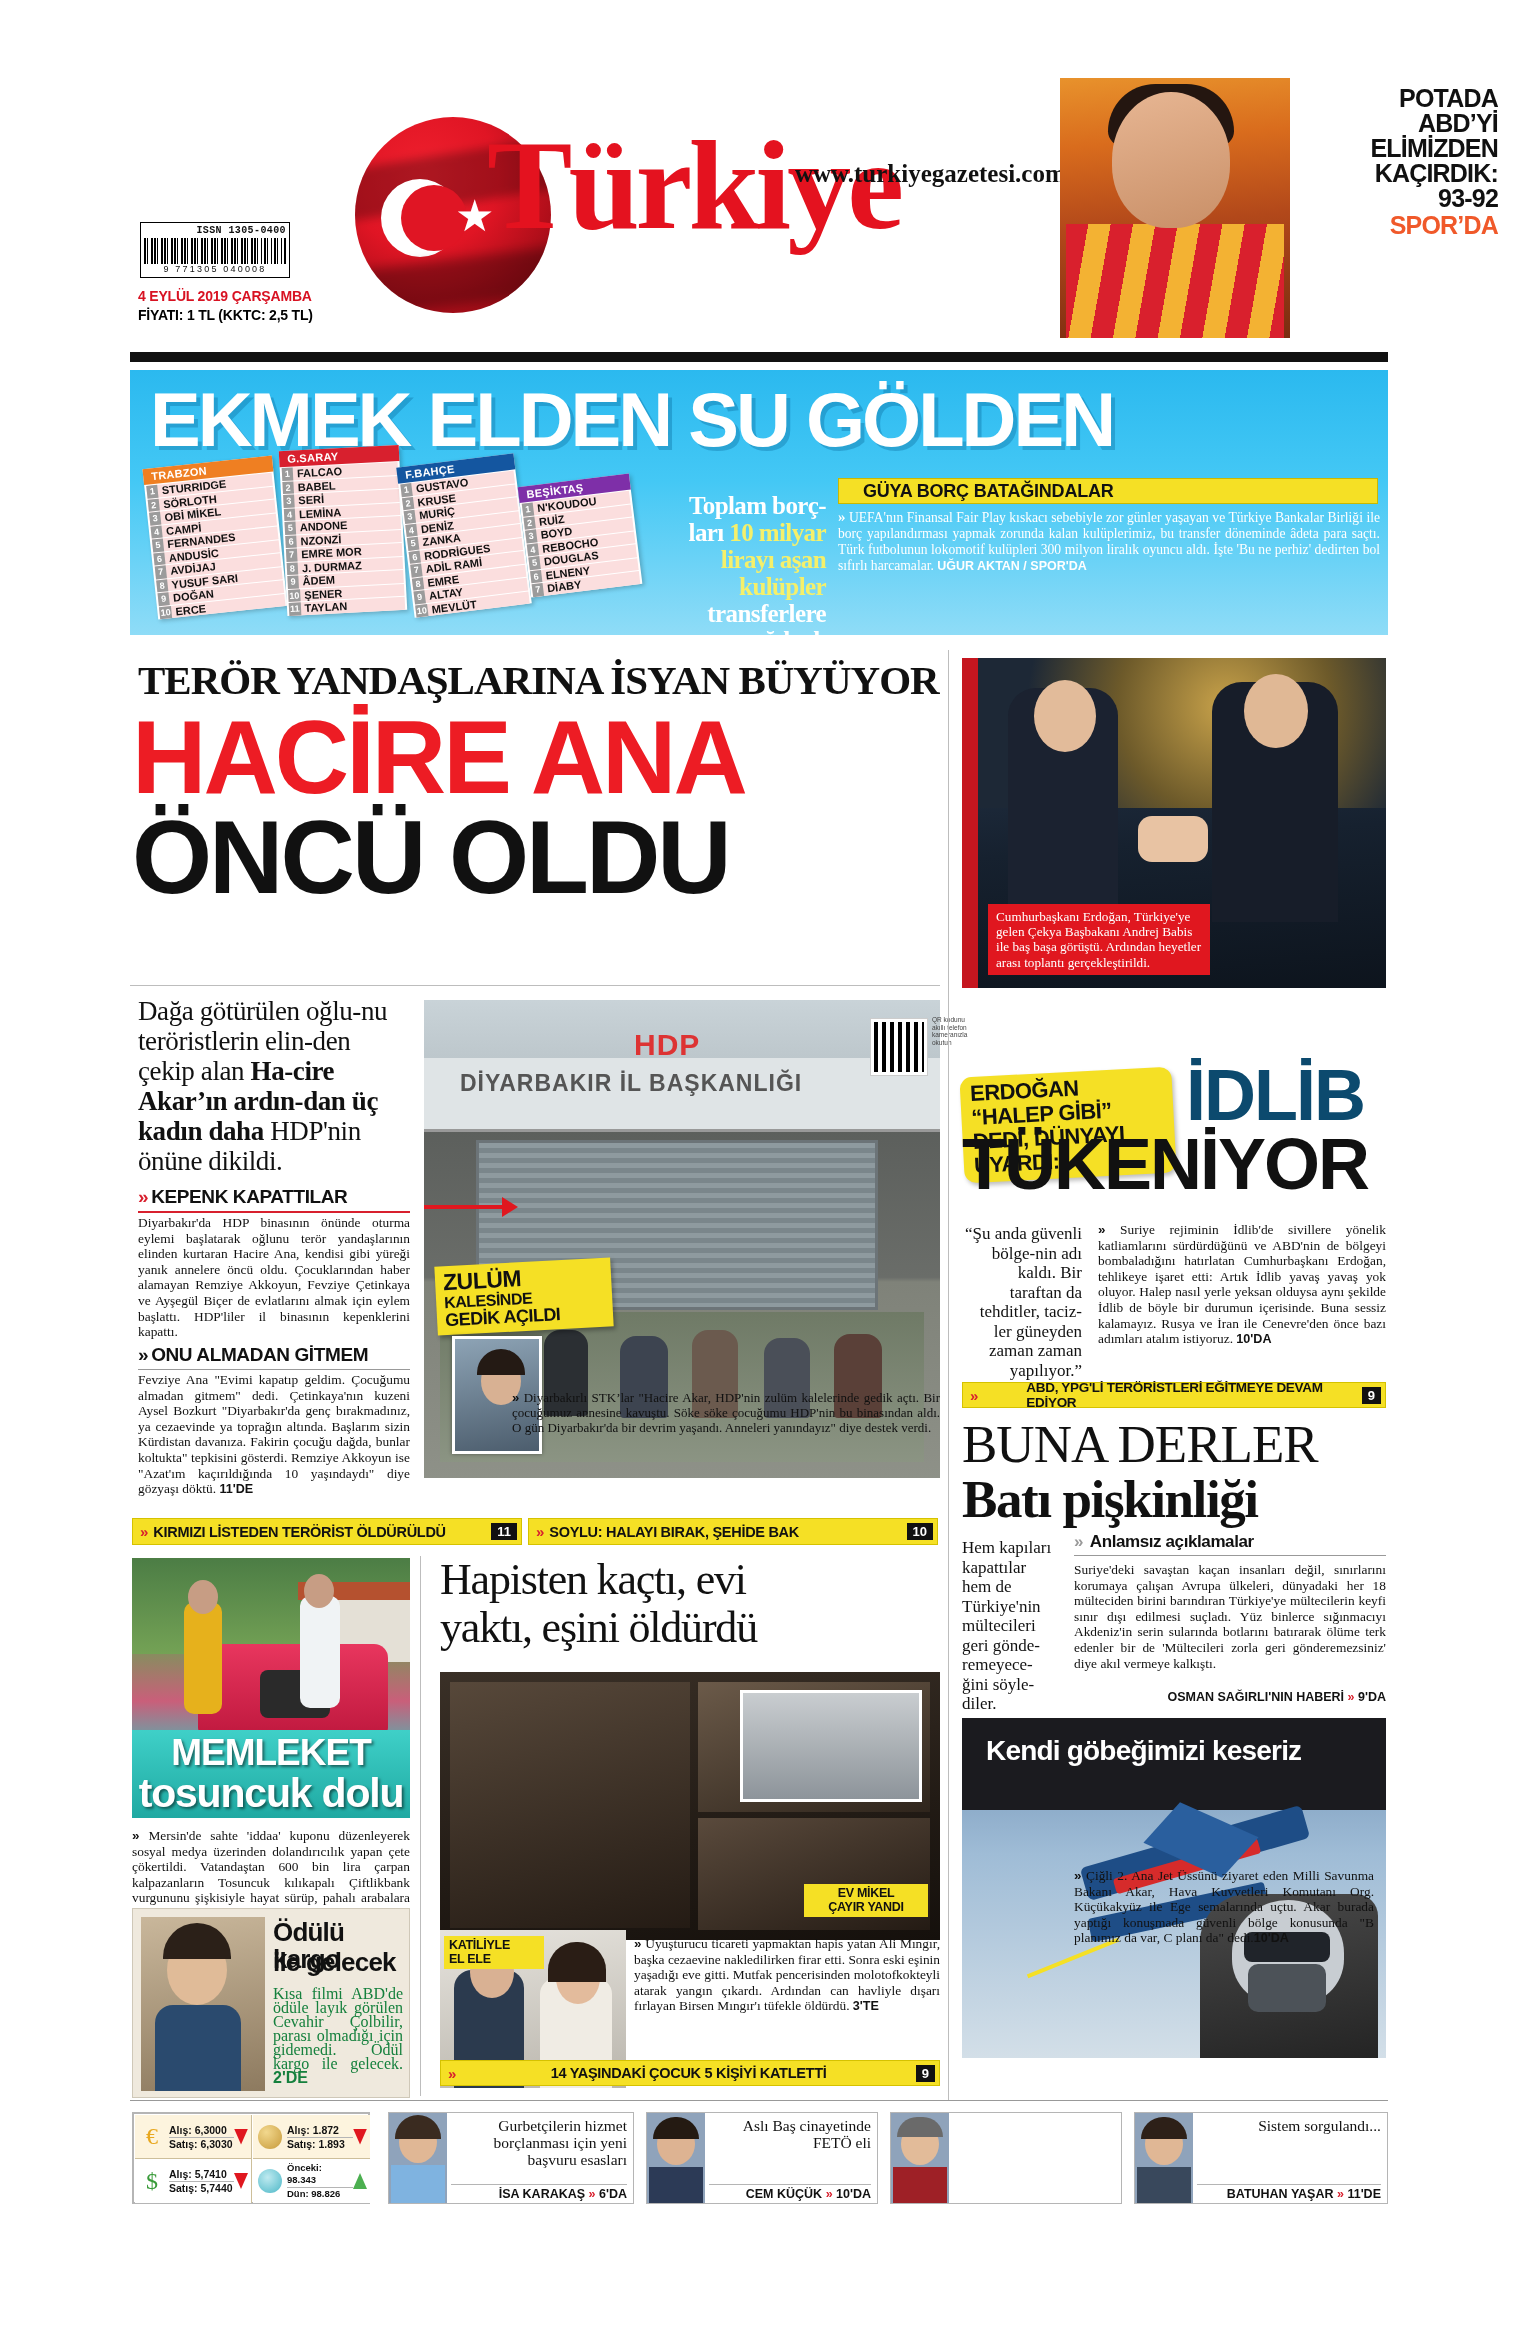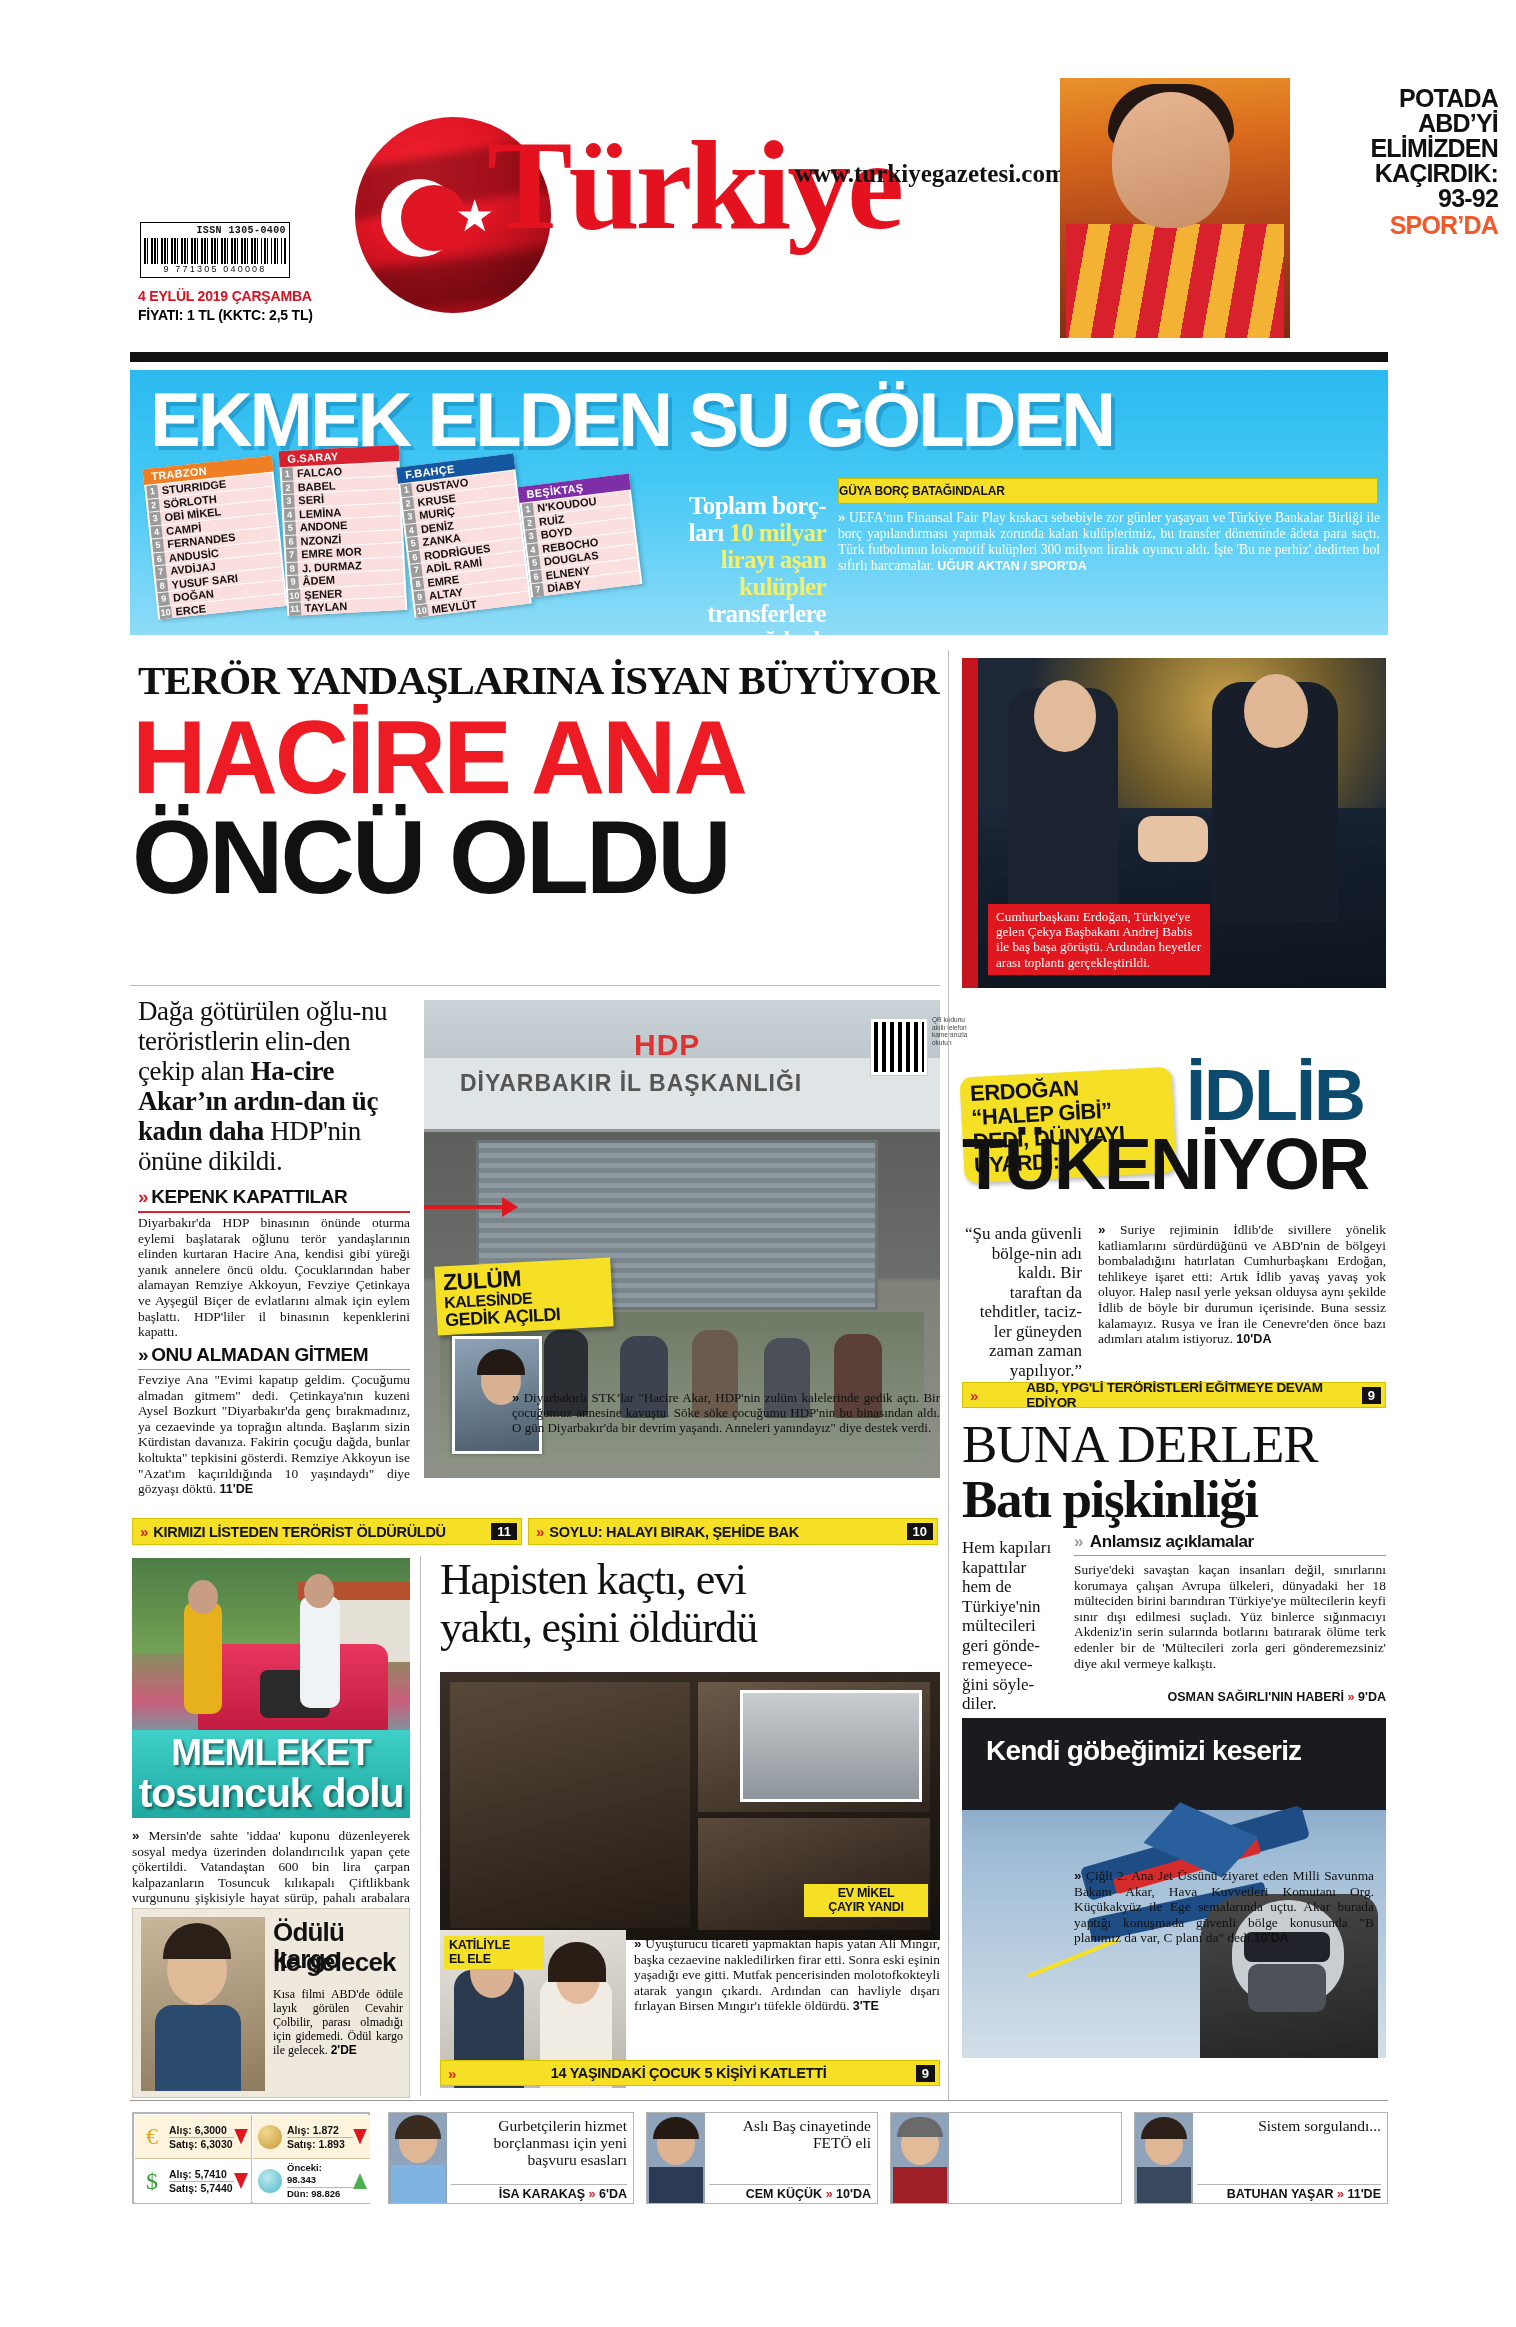--- a/index.html
+++ b/index.html
@@ -91,22 +91,22 @@
   .tc-bjk { left:524px; top:480px; width:112px; transform:rotate(-7deg); }
   .tc-bjk .tc-head { background:#7e2fa8; }
 
   .bb-lead { position:absolute; left:646px; top:492px; width:180px; text-align:right;
      font-family:"Liberation Serif", serif; font-weight:bold; font-size:25px; line-height:27px;
      color:#fff; letter-spacing:-0.6px; }
   .bb-lead .y { color:#f5f06a; }
 
   .bb-ybar { position:absolute; left:838px; top:478px; width:540px; height:26px;
      background:#f5e025; border:1px solid #c9b800; }
-  .bb-ybar span { font-family:"Liberation Sans", sans-serif; font-weight:bold; font-size:12px;
-     line-height:25px; padding-left:0; letter-spacing:-0.2px; color:#111; }
+  .bb-ybar span { font-family:"Liberation Sans", sans-serif; font-weight:bold; font-size:18px;
+     line-height:25px; padding-left:24px; letter-spacing:-0.2px; color:#111; }
   .bb-body { position:absolute; left:838px; top:509px; width:542px;
      font-family:"Liberation Serif", serif; font-size:13.6px; line-height:16px; color:#fff;
      text-align:justify; }
   .bb-body .chev { color:#fff; font-weight:bold; font-size:15px; }
   .bb-body b { font-family:"Liberation Sans", sans-serif; font-size:12.5px; }
 
   
   .vline { position:absolute; background:#bdbdbd; width:1px; }
   .hline { position:absolute; background:#bdbdbd; height:1px; }
 
@@ -610,22 +610,22 @@
 
   <div class="photo" style="left:132px;top:1908px;width:278px;height:190px;background:#efe9dd;border:1px solid #cfc8b8;">
     <div class="abs" style="left:8px;top:8px;width:124px;height:174px;background:linear-gradient(170deg,#c9b79b,#8d7a5f);"></div>
     <div class="abs" style="left:34px;top:26px;width:60px;height:70px;border-radius:50%;background:#e0bb98;"></div>
     <div class="abs" style="left:30px;top:14px;width:68px;height:36px;border-radius:34px 34px 0 0;background:#2b2018;"></div>
     <div class="abs" style="left:22px;top:96px;width:86px;height:86px;background:#2a4a6e;border-radius:18px 18px 0 0;"></div>
     <div class="abs" style="left:140px;top:10px;width:128px;font-family:'Liberation Sans',sans-serif;font-weight:bold;
          font-size:26px;line-height:27px;letter-spacing:-0.8px;color:#111;">Ödülü kargo</div>
     <div class="abs" style="left:140px;top:40px;width:128px;font-family:'Liberation Sans',sans-serif;font-weight:bold;
          font-size:26px;line-height:27px;letter-spacing:-0.8px;color:#111;">ile gelecek</div>
-    <div class="abs" style="left:140px;top:78px;width:130px;font-family:'Liberation Serif',serif;font-size:12px;line-height:14px;
-         text-align:justify;color:#000000;">
+    <div class="abs" style="left:140px;top:78px;width:130px;font-family:'Liberation Serif',serif;font-size:16px;line-height:14px;
+         text-align:justify;color:#15803d;">
       <span>Kısa filmi ABD'de ödüle layık görülen Cevahir Çolbilir, parası olmadığı için gidemedi. Ödül kargo ile gelecek. </span><b style="font-family:'Liberation Sans',sans-serif;">2'DE</b>
     </div>
   </div>
 
   <div class="vline" style="left:420px;top:1556px;height:540px;"></div>
 
   <div class="abs" style="left:440px;top:1556px;width:500px;
        font-family:'Liberation Serif',serif;font-size:44px;line-height:48px;letter-spacing:-1.2px;color:#111;">Hapisten kaçtı, evi</div>
   <div class="abs" style="left:440px;top:1604px;width:500px;
        font-family:'Liberation Serif',serif;font-size:44px;line-height:48px;letter-spacing:-1.2px;color:#111;">yaktı, eşini öldürdü</div>

